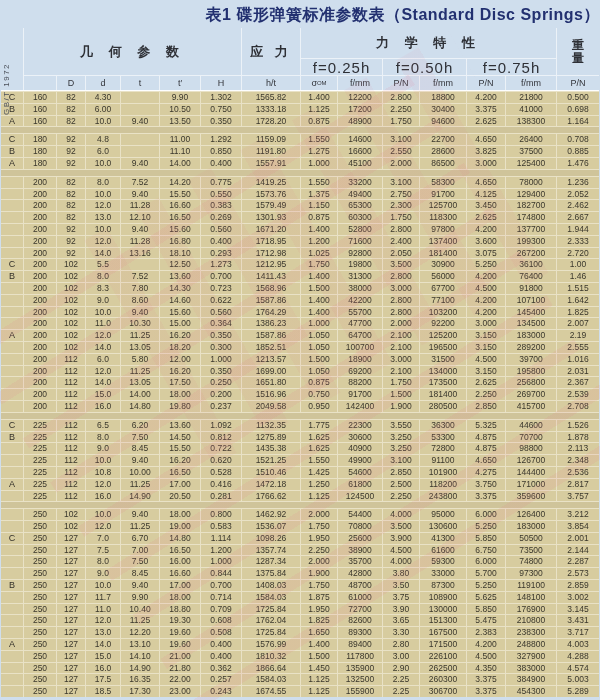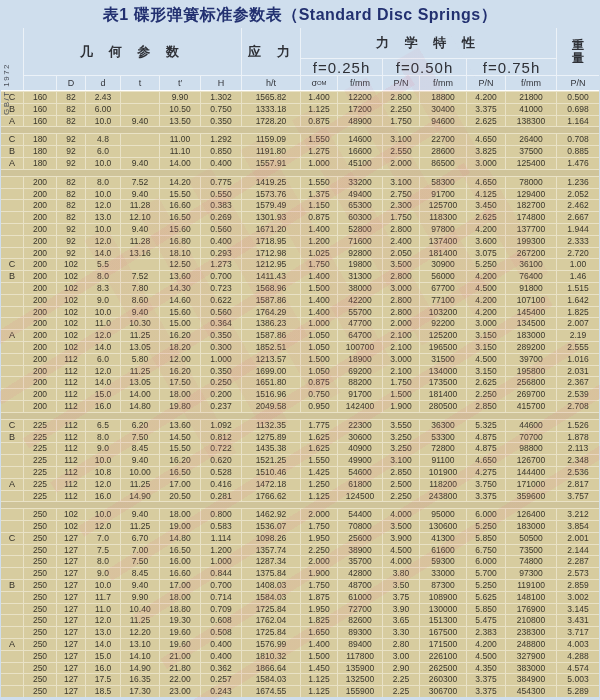--- a/index.html
+++ b/index.html
@@ -1,32 +1,32 @@
 <!DOCTYPE html>
 <html><head>
 <meta charset="utf-8">
 <style>
   * { margin:0; padding:0; box-sizing:border-box; }
   html,body { width:600px; }
   body { font-family:"Liberation Sans", sans-serif; background:#cfdeed; }
   .page { position:relative; width:600px; height:700px; background:#cfdeed; overflow:hidden; }
-  .title { height:28px; line-height:30px; text-align:center; font-size:16px; font-weight:bold;
+  .title { height:28px; line-height:30px; text-align:right; font-size:16px; font-weight:bold;
            color:#223070; letter-spacing:0.5px; }
   .table-wrap { position:relative; width:598px; margin:0 1px; }
   .std-label { position:absolute; left:1px; top:2px; height:118px; writing-mode:vertical-rl;
                transform:rotate(180deg); font-size:8px; color:#4a4f58; letter-spacing:1.5px;
                text-align:center; z-index:3; }
   :root { --cols:22px 32px 28px 34px 38px 40px 40px 58px 36px 44px 36px 46px 38px 50px 42px; }
   .header-grid { display:grid; grid-template-columns:var(--cols); grid-template-rows:30px 16px 14px;
                  gap:1px; background:rgba(255,255,255,0.6); border-bottom:1px solid rgba(255,255,255,0.9); }
   .hcell { background:#cfdeed; display:flex; align-items:center; justify-content:center;
            color:#2e3036; overflow:hidden; }
   .h-blank   { grid-column:1; grid-row:1/4; }
   .h-geo     { grid-column:2/8; grid-row:1/3; font-size:13px; font-weight:bold; letter-spacing:6px; }
-  .h-stress  { grid-column:8/9; grid-row:1/3; font-size:13px; font-weight:bold; letter-spacing:4px;font-family:Liberation Mono, monospace; }
+  .h-stress  { grid-column:8/9; grid-row:1/3; font-size:13px; font-weight:bold; letter-spacing:4px; }
   .h-mech    { grid-column:9/15; grid-row:1; font-size:13px; font-weight:bold; letter-spacing:6px; }
   .h-weight  { grid-column:15; grid-row:1/3; font-size:12px; font-weight:bold; flex-direction:column;
                line-height:13px; }
   .h-load    { grid-row:2; font-size:15px; letter-spacing:1px; color:#2e3036; }
   .h-load.l1 { grid-column:9/11; } .h-load.l2 { grid-column:11/13; } .h-load.l3 { grid-column:13/15; }
   .h-col     { grid-row:3; font-size:9px; color:#33353b; }
   .h-col sub { font-size:6px; }
   .body-grid { display:flex; flex-direction:column; gap:1px; background:#e9e2c6;
                border-top:1px solid #e9e2c6; }
   .trow { display:grid; grid-template-columns:var(--cols); gap:1px; }
@@ -83,21 +83,21 @@
       <div class="hcell h-col">f/mm</div>
       <div class="hcell h-col">P/N</div>
       <div class="hcell h-col">kg</div>
     </div>
 
     <div class="body-grid" id="table-body">
         <div class="trow">
           <div class="tcell c0">C</div>
           <div class="tcell c1">160</div>
           <div class="tcell c2">82</div>
-          <div class="tcell c3">2.43</div>
+          <div class="tcell c3">4.30</div>
           <div class="tcell c4"></div>
           <div class="tcell c5">9.90</div>
           <div class="tcell c6">1.302</div>
           <div class="tcell c7">1565.82</div>
           <div class="tcell c8">1.400</div>
           <div class="tcell c9">12200</div>
           <div class="tcell c10">2.800</div>
           <div class="tcell c11">18800</div>
           <div class="tcell c12">4.200</div>
           <div class="tcell c13">21800</div>

